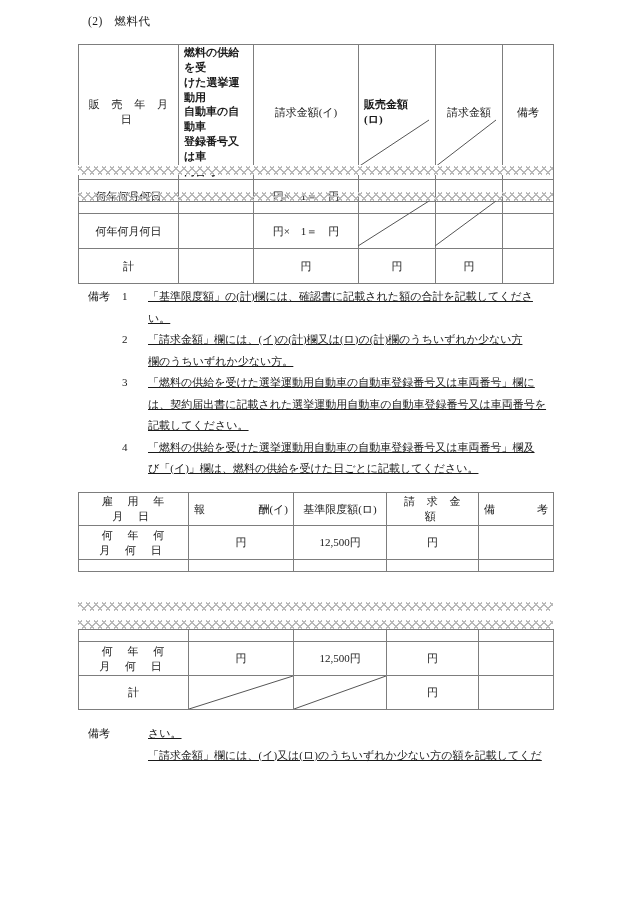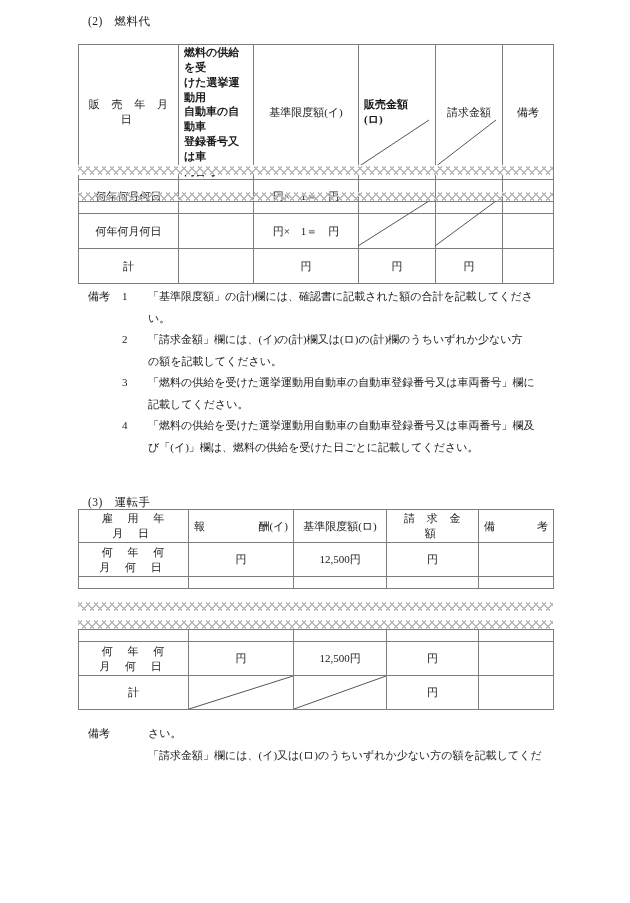--- a/index.html
+++ b/index.html
@@ -127,20 +127,21 @@
   .note-idx {
     flex: 0 0 auto;
     width: 26px;
     white-space: nowrap;
     text-align: left;
   }
   .note-body {
     flex: 1 1 auto;
     text-align: justify;
     text-justify: inter-character;
+    text-decoration: underline;
   }
   .note-body .ln { display: block; white-space: nowrap; }
 </style>
 </head>
 <body>
 
 <div class="page">
 
   <div class="section-head" style="left:88px; top:14px;">
     <span class="num">(2)</span><span>燃料代</span>
@@ -161,21 +162,21 @@
           <span class="spaced">販 売 年 月 日</span>
         </td>
         <td class="c-left">
           <span class="hdr-block">燃料の供給を受</span>
           <span class="hdr-block">けた選挙運動用</span>
           <span class="hdr-block">自動車の自動車</span>
           <span class="hdr-block">登録番号又は車</span>
           <span class="hdr-block">両番号</span>
         </td>
         <td class="c-center">
-          <span>基準限度額(イ)</span>
+          <span>請求金額(イ)</span>
         </td>
         <td class="c-left">
           <span class="hdr-block">販売金額</span>
           <span class="hdr-block">(ロ)</span>
         </td>
         <td class="c-center">
           <span>請求金額</span>
         </td>
         <td class="c-center">
           <span>備考</span>
@@ -269,48 +270,49 @@
         <span class="ln">「基準限度額」の(計)欄には、確認書に記載された額の合計を記載してくださ</span>
         <span class="ln">い。</span>
       </span>
     </div>
 
     <div class="note-row">
       <span class="note-label"></span>
       <span class="note-idx">2</span>
       <span class="note-body">
         <span class="ln">「請求金額」欄には、(イ)の(計)欄又は(ロ)の(計)欄のうちいずれか少ない方</span>
-        <span class="ln">の額を記載してください。</span>
+        <span class="ln">欄のうちいずれか少ない方。</span>
       </span>
     </div>
 
     <div class="note-row">
       <span class="note-label"></span>
       <span class="note-idx">3</span>
       <span class="note-body">
         <span class="ln">「燃料の供給を受けた選挙運動用自動車の自動車登録番号又は車両番号」欄に</span>
+        <span class="ln">は、契約届出書に記載された選挙運動用自動車の自動車登録番号又は車両番号を</span>
         <span class="ln">記載してください。</span>
       </span>
     </div>
 
     <div class="note-row">
       <span class="note-label"></span>
       <span class="note-idx">4</span>
       <span class="note-body">
         <span class="ln">「燃料の供給を受けた選挙運動用自動車の自動車登録番号又は車両番号」欄及</span>
         <span class="ln">び「(イ)」欄は、燃料の供給を受けた日ごとに記載してください。</span>
       </span>
     </div>
   </div>
 
   <div class="section-head" style="left:88px; top:495px;">
     <span class="num">(3)</span><span>運転手</span>
   </div>
 
-  <table class="tbl" style="left:78px; top:509px; width:475px;padding-left:32px;">
+  <table class="tbl" style="left:78px; top:492px; width:475px;padding-left:32px;">
     <colgroup>
       <col style="width:110px">
         <col style="width:105px">
         <col style="width:93px">
       <col style="width:92px">
         <col style="width:75px">
     </colgroup>
     <tbody>
       <tr>
         <td class="c-center" style="height:32px">

